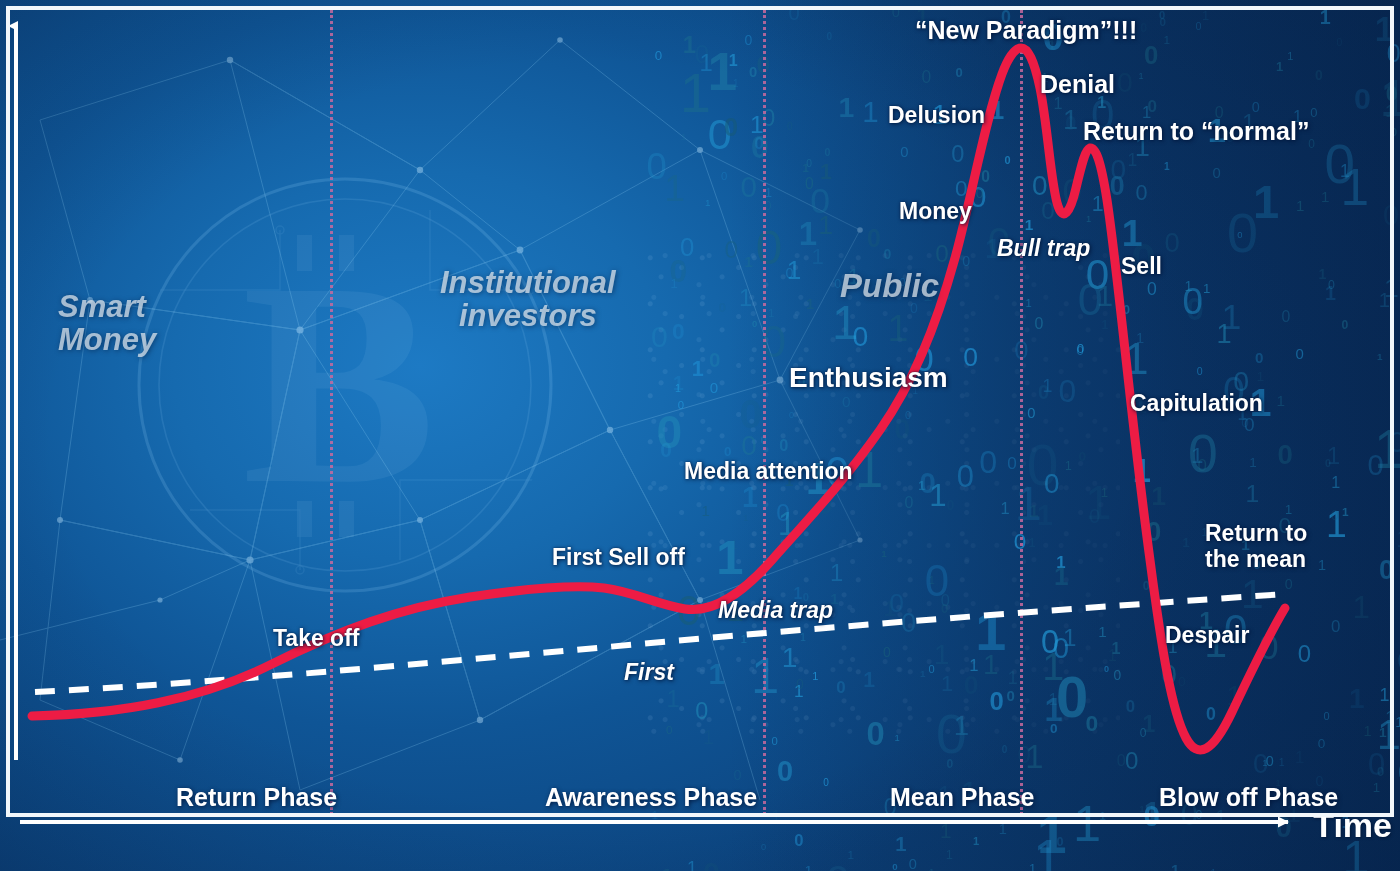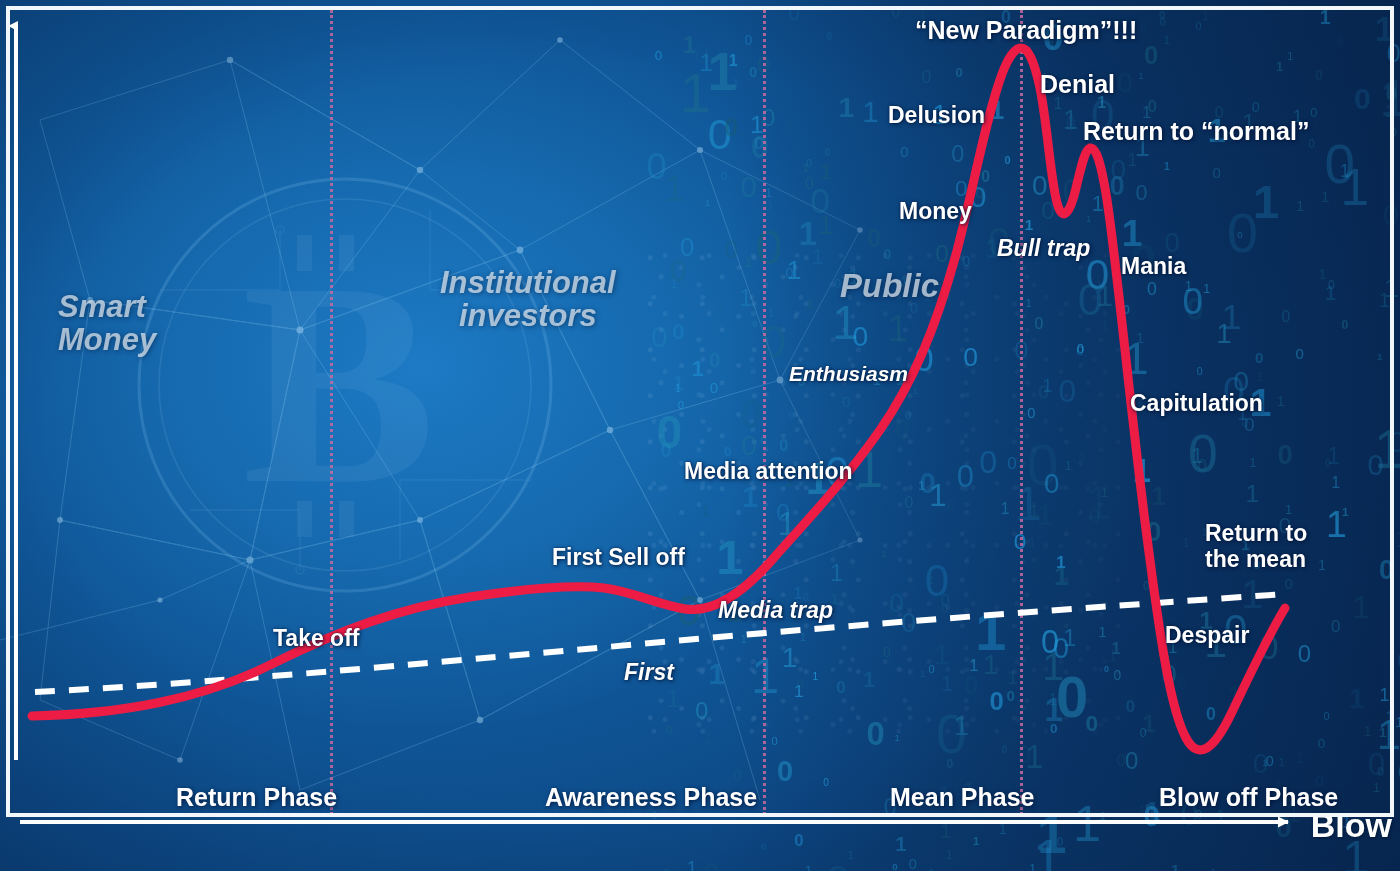--- a/index.html
+++ b/index.html
@@ -638,46 +638,46 @@
         <path d="M5 0 L10 10 L0 10 Z" fill="#ffffff"></path>
       </marker>
       <marker id="arrowRight" markerWidth="11" markerHeight="11" refX="10" refY="5.5" orient="auto" markerUnits="userSpaceOnUse">
         <path d="M0 0 L11 5.5 L0 11 Z" fill="#ffffff"></path>
       </marker>
     </defs>
     <line x1="16" y1="760" x2="16" y2="26" stroke="#ffffff" stroke-width="4" marker-end="url(#arrowUp)"></line>
     <line x1="20" y1="822" x2="1288" y2="822" stroke="#ffffff" stroke-width="4" marker-end="url(#arrowRight)"></line>
   </svg>
 
-  <div class="axis-label" id="time-label">Blow</div>
+  <div class="axis-label" id="time-label">Time</div>
 
   <svg class="curve-svg" viewBox="0 0 1400 871">
     <path id="mean-path" fill="none" stroke="#FFFFFF" stroke-width="6" stroke-dasharray="20 14" stroke-linecap="butt" d="M 35 692 C 200 684, 420 664, 640 644 C 860 624, 1080 608, 1286 594"></path>
     <path id="curve-path" fill="none" stroke="#ED1C44" stroke-width="9" stroke-linecap="round" stroke-linejoin="round" d="M 32 716 C 120 714, 200 700, 272 664 C 340 630, 400 608, 470 597 C 530 588, 575 585, 604 588 C 635 592, 655 604, 685 609 C 712 613, 740 596, 772 560 C 812 515, 845 480, 880 430 C 912 384, 935 330, 955 258 C 972 196, 985 120, 1002 74 C 1009 55, 1016 48, 1021 48 C 1028 48, 1034 60, 1040 88 C 1048 128, 1051 186, 1058 206 C 1063 221, 1070 214, 1076 188 C 1082 163, 1085 150, 1090 148 C 1096 147, 1101 162, 1107 200 C 1118 272, 1131 420, 1150 560 C 1162 652, 1172 712, 1186 738 C 1198 760, 1213 752, 1232 712 C 1252 670, 1268 636, 1285 608"></path>
   </svg>
 
   <div id="actor-layer">
       <div class="actor" style="left: 58px; top: 290px; font-size: 31px;">Smart<br>Money</div>
       <div class="actor" style="left: 440px; top: 266px; font-size: 31px; text-align: center;">Institutional<br>investors</div>
       <div class="actor" style="left: 840px; top: 268px; font-size: 33px;">Public</div>
     </div>
   <div id="label-layer">
       <div class="lbl" style="left: 273px; top: 626px; font-size: 23px;">Take off</div>
       <div class="lbl" style="left: 552px; top: 545px; font-size: 23px;">First Sell off</div>
       <div class="lbl italic" style="left: 718px; top: 598px; font-size: 23px;">Media trap</div>
       <div class="lbl italic" style="left: 624px; top: 660px; font-size: 23px;">First</div>
       <div class="lbl" style="left: 684px; top: 459px; font-size: 23px;">Media attention</div>
-      <div class="lbl" style="left: 789px; top: 362px; font-size: 21px; font-style: italic;">Enthusiasm</div>
+      <div class="lbl" style="left: 789px; top: 362px; font-size: 28px;">Enthusiasm</div>
       <div class="lbl" style="left: 899px; top: 199px; font-size: 23px;">Money</div>
       <div class="lbl" style="left: 888px; top: 103px; font-size: 23px;">Delusion</div>
       <div class="lbl" style="left: 915px; top: 16px; font-size: 25px;">“New Paradigm”!!!</div>
       <div class="lbl" style="left: 1040px; top: 70px; font-size: 25px;">Denial</div>
       <div class="lbl italic" style="left: 997px; top: 236px; font-size: 23px;">Bull trap</div>
       <div class="lbl" style="left: 1083px; top: 117px; font-size: 25px;">Return to “normal”</div>
-      <div class="lbl" style="left: 1121px; top: 254px; font-size: 23px;">Mania</div>
+      <div class="lbl" style="left: 1121px; top: 254px; font-size: 23px;">Sell</div>
       <div class="lbl" style="left: 1130px; top: 391px; font-size: 23px;">Capitulation</div>
       <div class="lbl" style="left: 1205px; top: 521px; font-size: 23px;">Return to<br>the mean</div>
       <div class="lbl" style="left: 1165px; top: 623px; font-size: 23px;">Despair</div>
     </div>
   <div id="phase-layer">
       <div class="phase" style="left: 176px; top: 783px;">Return Phase</div>
       <div class="phase" style="left: 545px; top: 783px;">Awareness Phase</div>
       <div class="phase" style="left: 890px; top: 783px;">Mean Phase</div>
       <div class="phase" style="left: 1159px; top: 783px;">Blow off Phase</div>
     </div>

